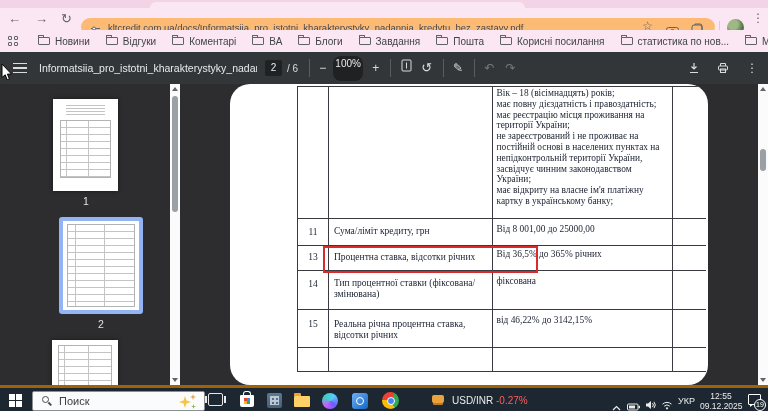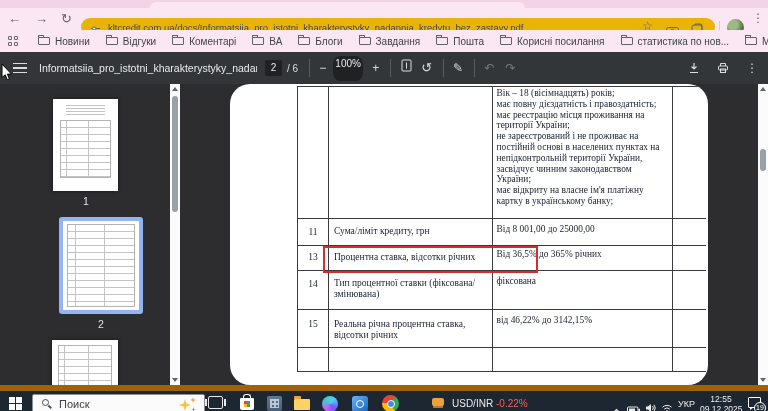--- a/index.html
+++ b/index.html
@@ -5,21 +5,21 @@
   * { margin:0; padding:0; box-sizing:border-box; }
   html,body { width:768px; height:411px; overflow:hidden; }
   body { font-family:"Liberation Sans", sans-serif; position:relative; background:#2d2d30; }
   .abs { position:absolute; }
 
   
   #tabstrip { left:0; top:0; width:768px; height:8px; background:#f3d4e6; }
   #active-tab { left:150px; top:2px; width:375px; height:6px; background:#fbe7f3; border-radius:8px 8px 0 0; }
   #toolbar { left:0; top:8px; width:768px; height:22px; background:#fbe7f3; }
   .navglyph { font-size:13px; color:#64666d; line-height:22px; }
-  #omnibox { left:81px; top:10px; width:634px; height:18px; background:#eab308; border-radius:9px; }
+  #omnibox { left:81px; top:10px; width:634px; height:18px; background:#fdba74; border-radius:9px; }
   #url-text { left:27px; top:4px; font-size:9.5px; color:#45484f; white-space:nowrap; }
   .boxicon { color:#5f6368; }
   #toolbar-sep { left:719px; top:13px; width:1px; height:12px; background:#e5c4d8; }
   #avatar { left:727px; top:10.5px; width:17px; height:17px; border-radius:50%;
             background:radial-gradient(circle at 35% 32%, #9db884 0 30%, #5c7a4a 60%, #2f4226 100%); }
   .kebab { font-size:12px; color:#5f6368; }
 
   
   #bookmarks { left:0; top:30px; width:768px; height:22px; background:#fbe7f3; display:flex; align-items:center; padding:0 8px; }
   .bm { display:flex; align-items:center; gap:5px; margin-right:16px; white-space:nowrap; }
@@ -72,21 +72,21 @@
             font-family:"Liberation Serif", serif; color:#1a2130; }
   .prow { display:flex; border-bottom:1px solid #3a3a40; }
   .c-num   { width:31px;  border-right:1px solid #3a3a40; text-align:center; font-size:9.5px; padding-top:8px; }
   .c-label { width:164px; border-right:1px solid #3a3a40; font-size:9.5px; line-height:10.5px; padding:7px 4px 0 5px; }
   .c-value { width:181px; border-right:1px solid #3a3a40; font-size:9.4px; line-height:10.8px; padding:5px 2px 0 4px; }
   .c-end   { width:33px; }
   .req-line { white-space:nowrap; }
   #red-box { left:93px; top:162px; width:215px; height:27px; border:2px solid #d92b2b; }
 
   
-  #taskbar { left:0; top:385px; width:768px; height:26px; background:#1d2731; border-top:6px solid #a16207; color:#e8e8e8; }
+  #taskbar { left:0; top:385px; width:768px; height:26px; background:#1d2731; border-top:3px solid #a16207; color:#e8e8e8; }
   #win-logo { left:9px; top:6px; width:13px; height:13px; display:grid; grid-template-columns:6px 6px; grid-template-rows:6px 6px; gap:1px; }
   #win-logo span { background:#fff; }
   #tb-search { left:32px; top:3px; width:173px; height:20px; background:#fbfbfb; border:1px solid #8a8f94; border-radius:2px; }
   #tb-search-text { left:26px; top:3px; font-size:11px; color:#3c4043; }
   .mag { left:9px; top:4px; width:7px; height:7px; border:1.5px solid #494d52; border-radius:50%; }
   .mag::after { content:""; position:absolute; left:5px; top:6px; width:4px; height:1.5px; background:#494d52; transform:rotate(45deg); }
   .spark { clip-path:polygon(50% 0,62% 38%,100% 50%,62% 62%,50% 100%,38% 62%,0 50%,38% 38%); }
   #spark1 { left:146px; top:4px; width:12px; height:12px; background:#f4c542; }
   #spark2 { left:157px; top:2px; width:6px; height:6px; background:#e8a33d; }
   #spark3 { left:158px; top:12px; width:5px; height:5px; background:#7fb944; }
@@ -376,21 +376,21 @@
   <div id="icon-photos" class="abs taskicon">
       <i></i>
     </div>
   <div id="icon-chrome" class="abs" style="top:4px;">
       <i></i>
     </div>
   <div id="chrome-underline" class="abs"></div>
 
   <div id="icon-widget" class="abs"></div>
   <span class="abs traytxt" style="left:452px;">USD/INR</span>
-  <span id="currency-change" class="abs traytxt" style="left:496px;">-0.22%</span>
+  <span id="currency-change" class="abs traytxt" style="left:496px;">-0.27%</span>
 
   <span class="abs" style="left:612px;top:9px;">
     <svg width="9" height="6" viewBox="0 0 9 6">
         <path d="M1 5l3.5-3.5L8 5" stroke="#ececec" stroke-width="1.2" fill="none"></path>
       </svg>
   </span>
   <span class="abs" style="left:627px;top:9px;">
     <svg width="13" height="8" viewBox="0 0 13 8">
         <rect x="0.5" y="1" width="10.5" height="6" rx="1" stroke="#ececec" fill="none"></rect>
         <rect x="11.5" y="2.8" width="1.5" height="2.4" fill="#ececec"></rect>

